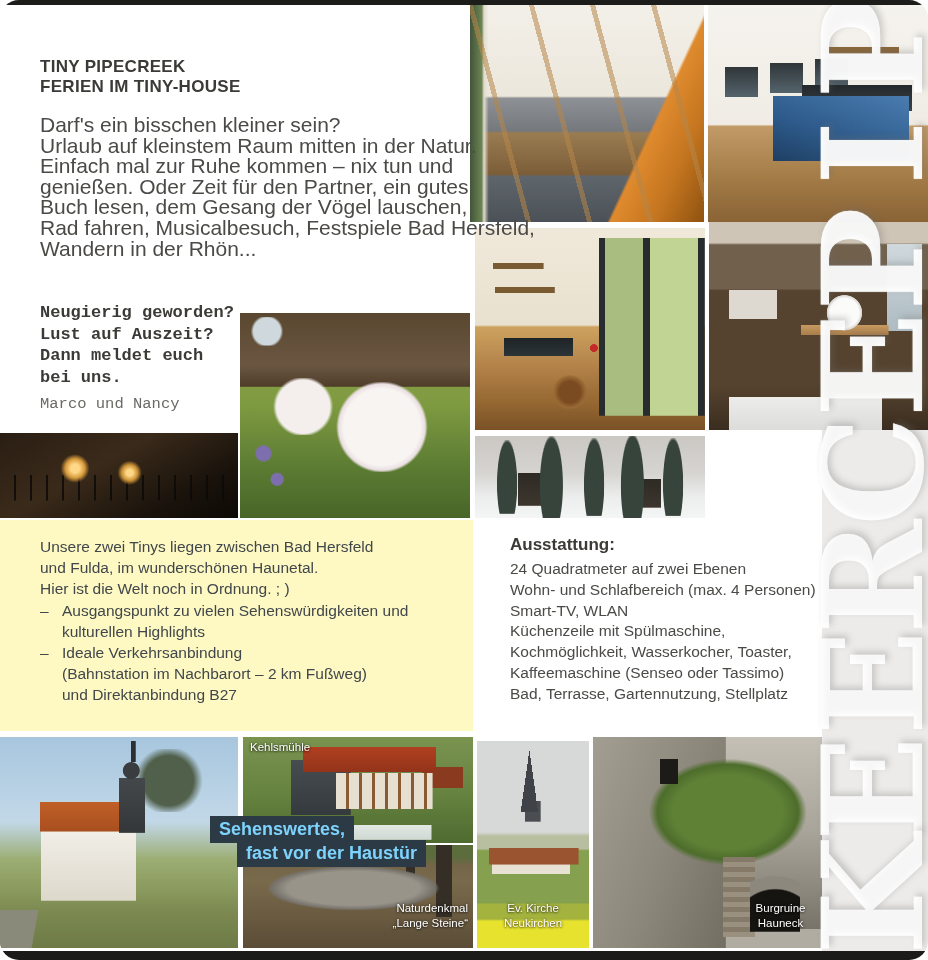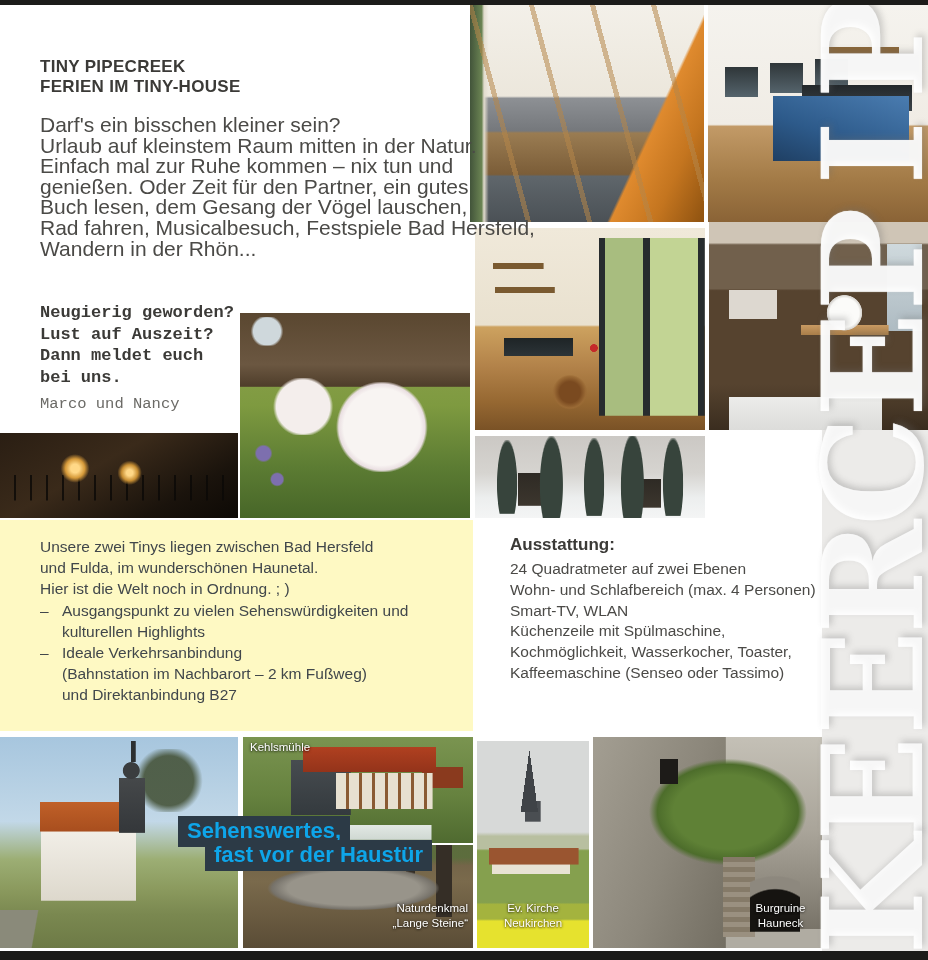--- a/index.html
+++ b/index.html
@@ -1,17 +1,17 @@
 <!DOCTYPE html>
 <html><head>
 <meta charset="utf-8">
 <style>
   html,body { margin:0; padding:0; }
   body { width:928px; height:960px; font-family:"Liberation Sans", sans-serif; background:#ffffff; }
-  .page { position:relative; width:928px; height:960px; background:#ffffff; overflow:hidden; }
+  .page { position:relative; width:928px; height:960px; background:#ffffff; overflow:hidden;border-radius:19px; }
 
   
   .bar-top    { position:absolute; left:0; top:0; width:928px; height:5px; background:#1c1c1a; z-index:9; }
   .bar-bottom { position:absolute; left:0; top:951px; width:928px; height:9px; background:#1b1b19; z-index:9; }
 
   
   .right-strip { position:absolute; left:822px; top:0; width:106px; height:960px; background:#ecebe9; z-index:0; }
 
   
   .headline { position:absolute; left:40px; top:57px; font-size:17px; font-weight:bold; color:#3b3a37; line-height:19.5px; letter-spacing:.3px; z-index:3; }
@@ -24,21 +24,21 @@
   .loc-text { position:absolute; left:40px; top:16px; font-size:15.5px; color:#41474b; line-height:21.2px; }
   .loc-line.cont { padding-left:22px; }
   .loc-line.bullet { position:relative; padding-left:22px; }
   .loc-line.bullet .mark { position:absolute; left:0; top:0; }
 
   .features { position:absolute; left:510px; top:535px; z-index:3; }
   .features .f-head { font-size:17px; font-weight:bold; color:#3b3a37; margin-bottom:4px; }
   .features .f-line { font-size:15.5px; color:#4b4a47; line-height:20.8px; }
 
   
-  .banner { position:absolute; background:#2c3a46; color:#0ea5e9; font-weight:bold; font-size:22px; line-height:1; padding:4px 9px 5px; z-index:7; }
+  .banner { position:absolute; background:#2c3a46; color:#7dd3fc; font-weight:bold; font-size:18px; line-height:1; padding:4px 9px 5px; z-index:7;margin-left:32px; }
   .banner.l1 { left:178px; top:816px; }
   .banner.l2 { left:205px; top:840px; }
 
   
   .ph-label { position:absolute; color:#ffffff; font-size:11.5px; line-height:15px; z-index:6; text-shadow:0 0 3px rgba(0,0,0,.6), 0 1px 2px rgba(0,0,0,.5); }
   .lb-kehl { left:250px; top:740px; }
   .lb-rhina { left:155px; top:917px;margin-top:34px; }
   .lb-natur { left:360px; top:901px; width:108px; text-align:right; }
   .lb-neuk { left:477px; top:901px; width:112px; text-align:center; }
   .lb-haun { left:733px; top:901px; width:95px;  text-align:center; }
@@ -218,20 +218,21 @@
   </div>
 
   <div class="features">
     <div class="f-head">Ausstattung:</div>
     <div class="f-line">24 Quadratmeter auf zwei Ebenen</div>
     <div class="f-line">Wohn- und Schlafbereich (max. 4 Personen)</div>
     <div class="f-line">Smart-TV, WLAN</div>
     <div class="f-line">Küchenzeile mit Spülmaschine,</div>
     <div class="f-line">Kochmöglichkeit, Wasserkocher, Toaster,</div>
     <div class="f-line">Kaffeemaschine (Senseo oder Tassimo)</div>
+    <div class="f-line">Bad, Terrasse, Gartennutzung, Stellplatz</div>
   </div>
 
   <div class="banner l1">Sehenswertes,</div>
   <div class="banner l2">fast vor der Haustür</div>
 
   <div class="ph-label lb-kehl">Kehlsmühle</div>
   <div class="ph-label lb-rhina">Ev. Kirche Rhina</div>
   <div class="ph-label lb-natur">
     <div>Naturdenkmal</div>
     <div>„Lange Steine“</div>

